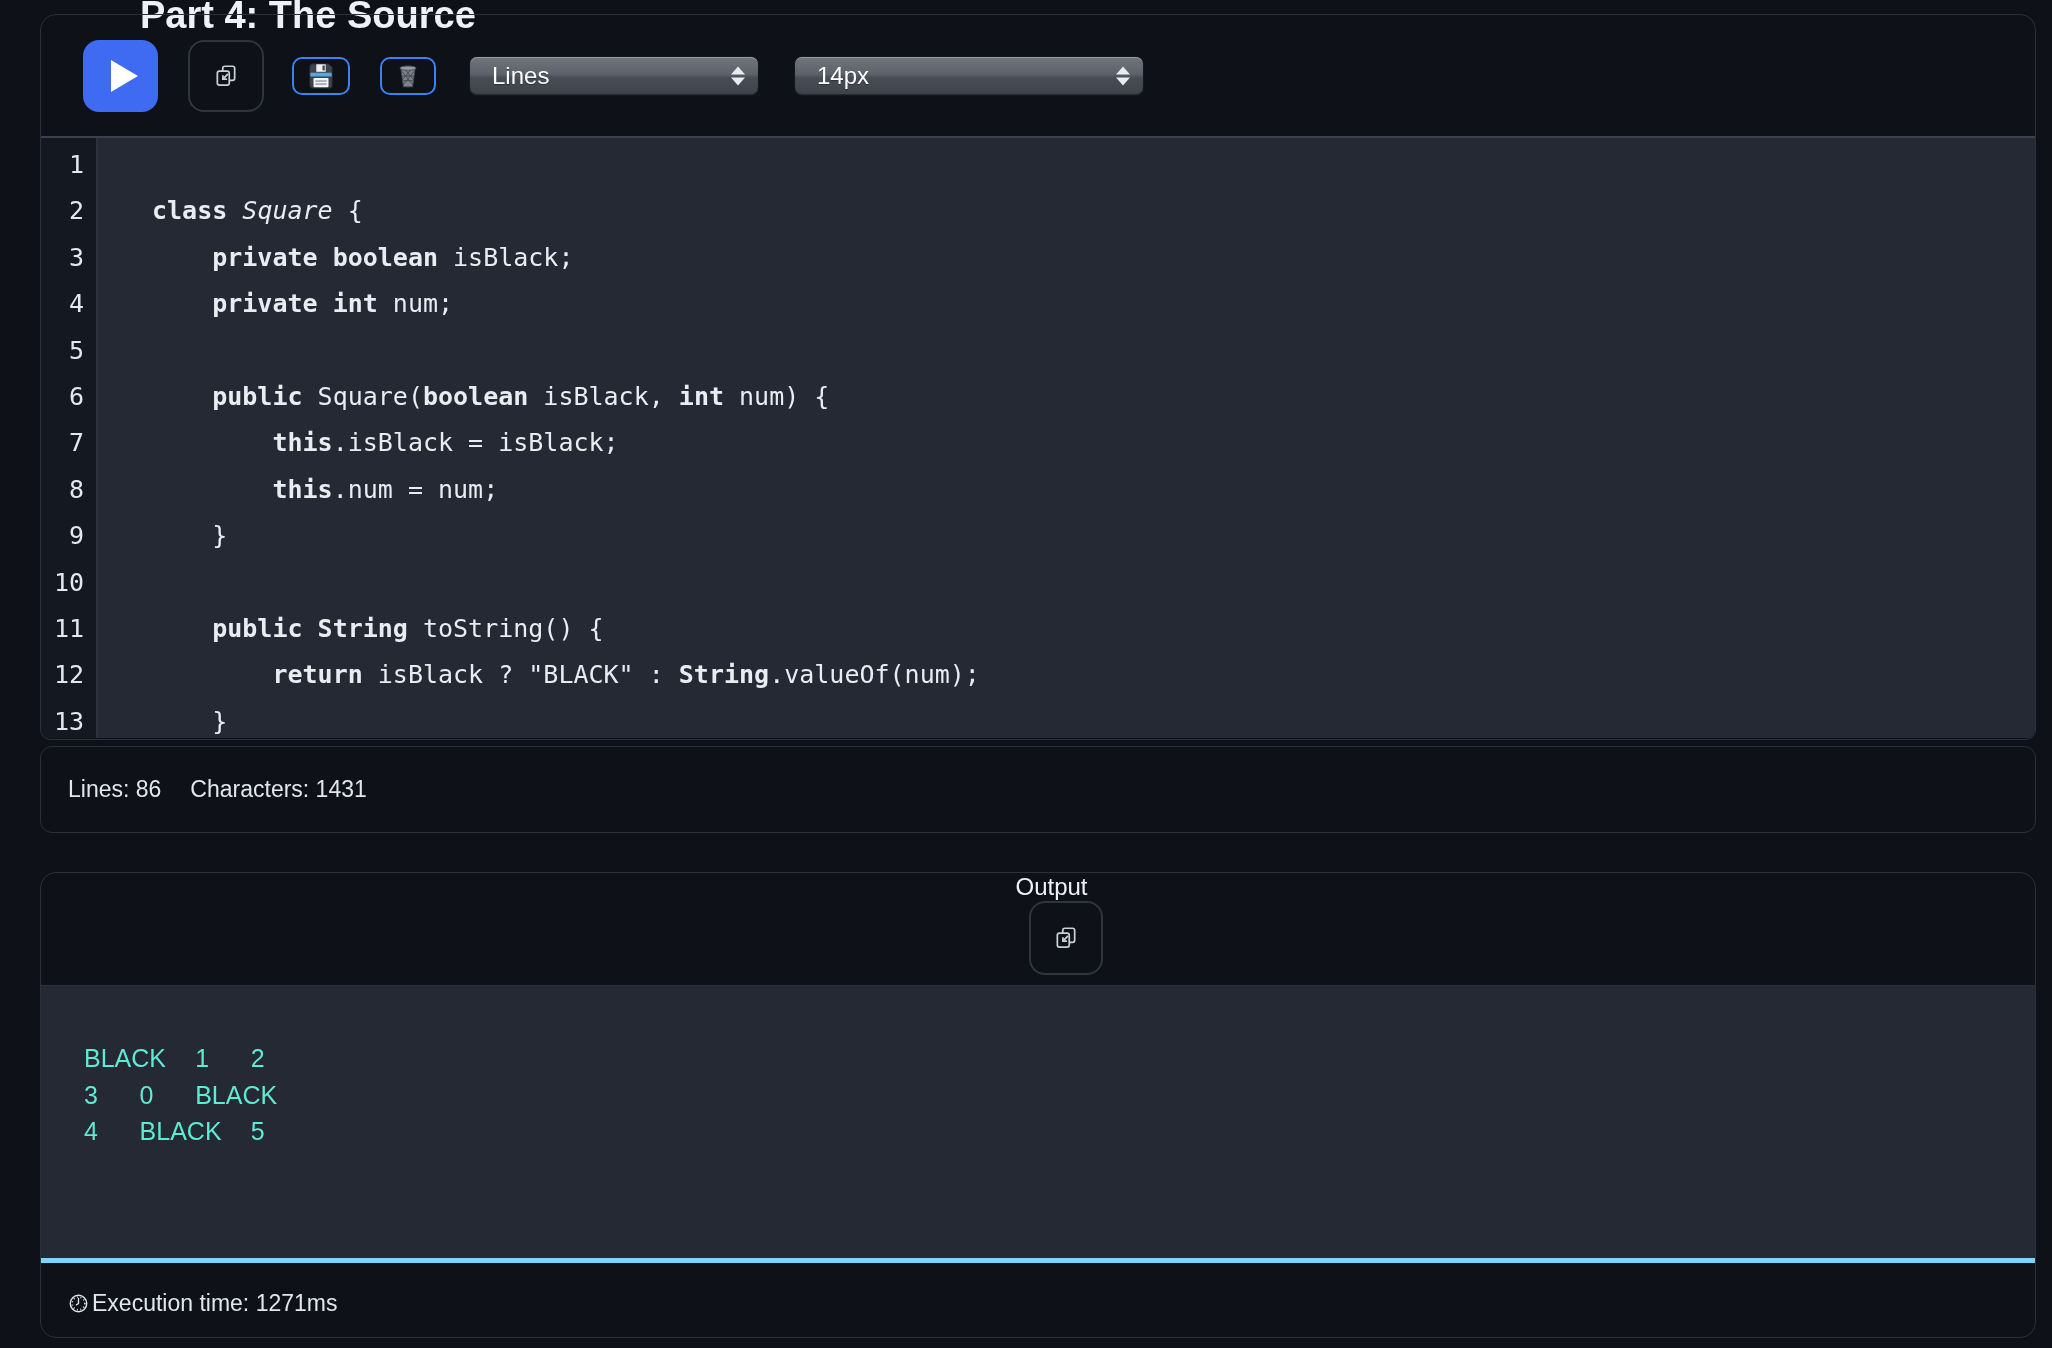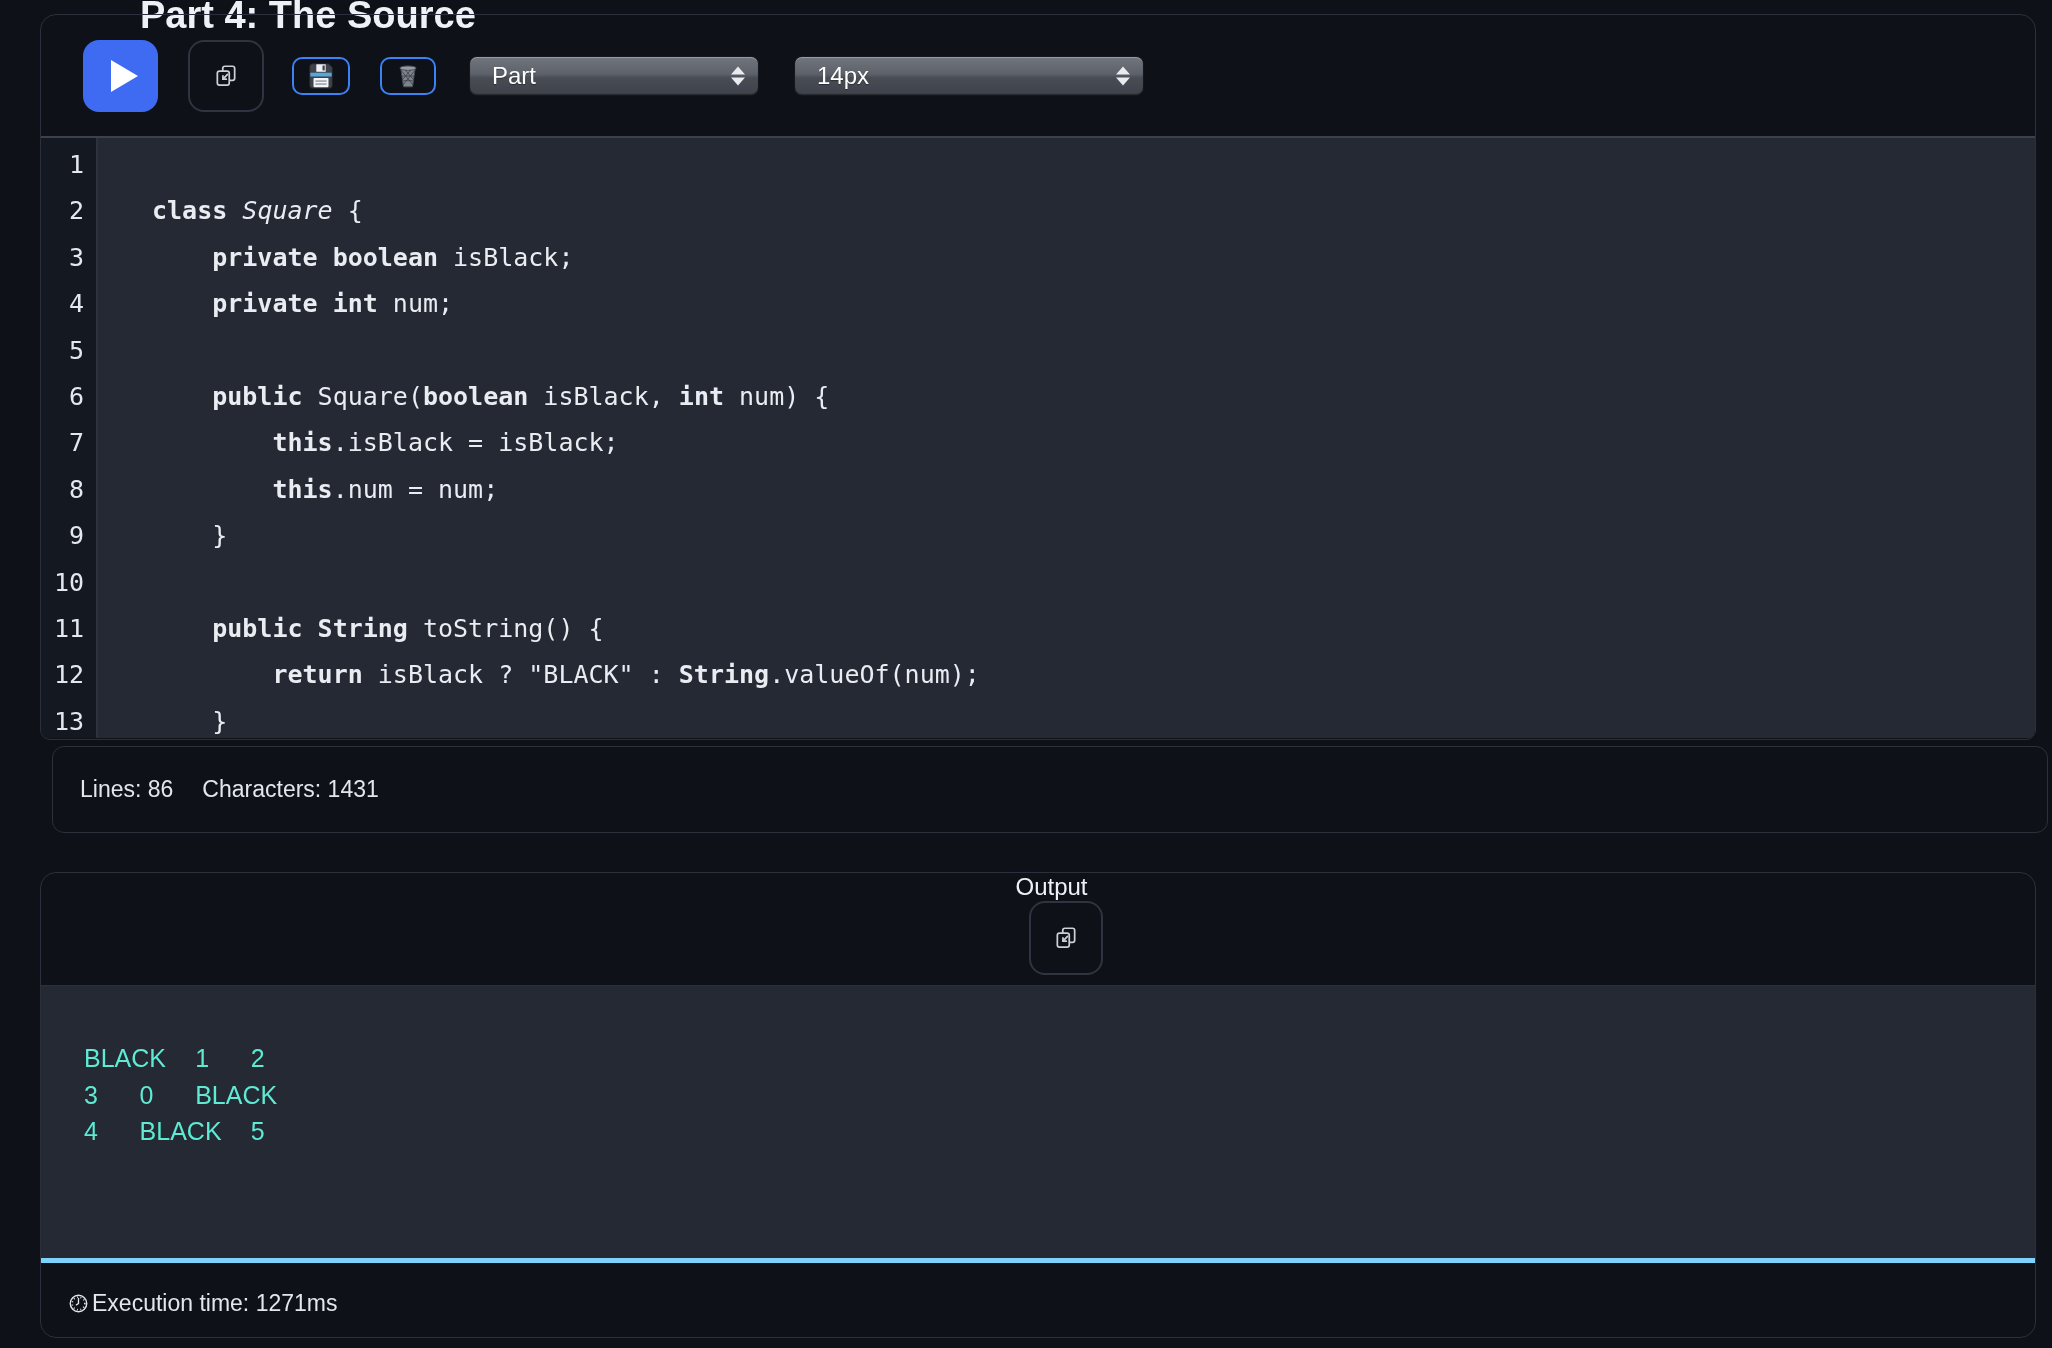--- a/index.html
+++ b/index.html
@@ -114,21 +114,21 @@
     font-family:"DejaVu Sans Mono", monospace;
     font-size:25px; line-height:46.4px;
     color:#e9ecf1;
     cursor:text;
   }
   .cl-row { height:46.4px; white-space:pre;margin-left:44px; }
   .seg-k { font-weight:bold; }
   .seg-c { font-style:italic; }
   
   .status-panel {
-    position:absolute; left:52px; top:746px;
+    position:absolute; left:40px; top:746px;
     width:1996px; height:87px;
     border:1px solid #2b303c; border-radius:12px;
     box-sizing:border-box;
     display:flex; align-items:center;
     padding-left:27px; gap:29px;
     color:#e2e6ed; font-size:23px;
   }
   
   .output-panel {
     position:absolute; left:40px; top:872px;
@@ -217,21 +217,21 @@
       <span style="display:flex">
         <svg width="30" height="30" viewBox="0 0 32 32">
           <path d="M8.5 8.5 L11.2 27.5 L20.8 27.5 L23.5 8.5 Z" fill="#7d848e" stroke="#4a4f58" stroke-width="1"></path>
           <ellipse cx="16" cy="7.6" rx="8.6" ry="2.3" fill="#959ca6" stroke="#4a4f58" stroke-width="1"></ellipse>
           <path d="M9.5 11 L21 25 M22.5 11 L11 25 M13 9.5 L22 20 M19 9.5 L10 20 M10 16 L22 16 M11 21 L21 21" stroke="#3c4149" stroke-width="0.9" fill="none"></path>
         </svg>
       </span>
     </button>
 
     <div class="select select-java">
-      <span>Part</span>
+      <span>Lines</span>
       <span class="spinner">
         <span class="arr-up"></span>
           <span class="arr-down"></span>
       </span>
     </div>
 
     <div class="select select-size">
       <span>14px</span>
       <span class="spinner">
         <span class="arr-up"></span>

